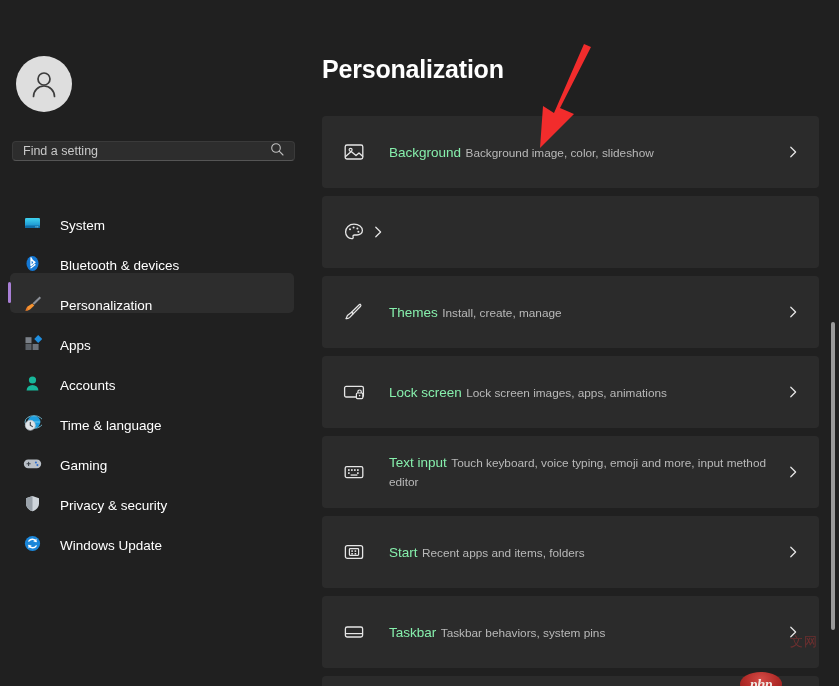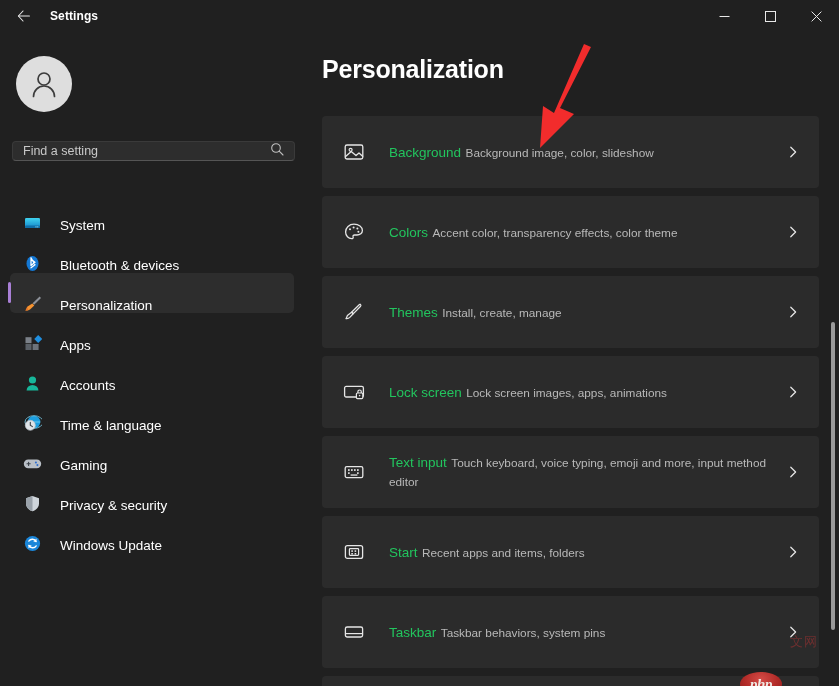--- a/index.html
+++ b/index.html
@@ -69,21 +69,21 @@
     font-size:25px; font-weight:bold; color:#ffffff; letter-spacing:-.2px;
   }
   .cards { position:absolute; left:12px; top:84px; width:497px; }
   .card {
     height:72px; background:#2b2b2b; border-radius:4px;
     margin-bottom:8px; display:flex; align-items:center;
     padding:0 16px 0 18px; cursor:pointer; position:relative;
   }
   .card-icon { width:28px; flex:0 0 28px; display:flex; align-items:center; justify-content:center; }
   .card-text { margin-left:21px; flex:1; min-width:0; }
-  .card-title { font-size:13.5px; color:#22c55e; line-height:1.25; }
+  .card-title { font-size:13.5px; color:#86efac; line-height:1.25; }
   .card-sub { font-size:11.8px; color:#b9b9b9; margin-top:2px; line-height:1.3; }
   .chev { flex:0 0 20px; display:flex; align-items:center; justify-content:center; }
 
   
   .scrollbar { position:absolute; right:4px; top:0; width:4px; height:654px; }
   .thumb { position:absolute; left:0; width:4px; background:#9a9a9a; border-radius:2px; cursor:pointer; }
 
   
   .arrow { position:absolute; left:0; top:0; width:839px; height:686px; pointer-events:none; }
   .watermark {
@@ -97,47 +97,20 @@
   .wm-cn {
     position:absolute; left:790px; top:633px;
     font-size:13px; color:#6d2f2f; white-space:nowrap; letter-spacing:1px;
   }
 </style>
 </head>
 <body>
 
 <div class="window">
 
-  <div class="titlebar">
-    <div class="back-btn">
-      <svg width="16" height="16" viewBox="0 0 16 16">
-        <path d="M7 3 L2.4 8 L7 13" fill="none" stroke="#e8e8e8" stroke-width="1.1" stroke-linecap="round" stroke-linejoin="round"></path>
-        <path d="M2.6 8 H13.4" fill="none" stroke="#e8e8e8" stroke-width="1.1" stroke-linecap="round"></path>
-      </svg>
-    </div>
-    <div class="app-title">Settings</div>
-
-    <div class="wincontrols">
-      <div class="wc">
-        <svg width="11" height="11" viewBox="0 0 11 11">
-          <path d="M0.5 5.5 H10.5" stroke="#e8e8e8" stroke-width="1"></path>
-        </svg>
-      </div>
-      <div class="wc">
-        <svg width="11" height="11" viewBox="0 0 11 11">
-          <rect x="0.5" y="0.5" width="10" height="10" fill="none" stroke="#e8e8e8" stroke-width="1"></rect>
-        </svg>
-      </div>
-      <div class="wc close">
-        <svg width="11" height="11" viewBox="0 0 11 11">
-          <path d="M0.6 0.6 L10.4 10.4 M10.4 0.6 L0.6 10.4" stroke="#e8e8e8" stroke-width="1"></path>
-        </svg>
-      </div>
-    </div>
-  </div>
 
   <div class="sidebar">
 
     <div class="avatar">
       <svg width="36" height="36" viewBox="0 0 36 36">
         <circle cx="18" cy="13" r="6" fill="none" stroke="#3c3c3c" stroke-width="1.7"></circle>
         <path d="M7.5 30.5 a10.5 10.5 0 0 1 21 0" fill="none" stroke="#3c3c3c" stroke-width="1.7" stroke-linecap="round"></path>
       </svg>
     </div>
 
@@ -293,24 +266,20 @@
       <div class="card">
         <span class="card-icon">
           <svg width="22" height="22" viewBox="0 0 22 22">
             <path d="M11 3.2 C6.2 3.2 2.6 6.6 2.6 11 C2.6 14.9 5.5 17.6 8.6 17.6 C10.1 17.6 10.4 16.7 10.1 15.8 C9.8 14.8 10.4 14 11.6 14 H14 C17 14 19.4 12 19.4 9.5 C19.4 5.9 15.8 3.2 11 3.2 Z" fill="none" stroke="#e6e6e6" stroke-width="1.3"></path>
             <circle cx="7" cy="8.2" r="1" fill="#e6e6e6"></circle>
             <circle cx="10.6" cy="6.6" r="1" fill="#e6e6e6"></circle>
             <circle cx="14.4" cy="7.6" r="1" fill="#e6e6e6"></circle>
             <circle cx="15.4" cy="10.8" r="1" fill="#e6e6e6"></circle>
           </svg>
         </span>
-        <span class="card-text">
-          <span class="card-title">Colors</span>
-          <span class="card-sub">Accent color, transparency effects, color theme</span>
-        </span>
         <span class="chev">
           <svg width="14" height="14" viewBox="0 0 14 14">
               <path d="M4.8 2.2 L9.6 7 L4.8 11.8" fill="none" stroke="#e6e6e6" stroke-width="1.25" stroke-linecap="round" stroke-linejoin="round"></path>
             </svg>
         </span>
       </div>
 
       <div class="card">
         <span class="card-icon">
           <svg width="22" height="22" viewBox="0 0 22 22">

